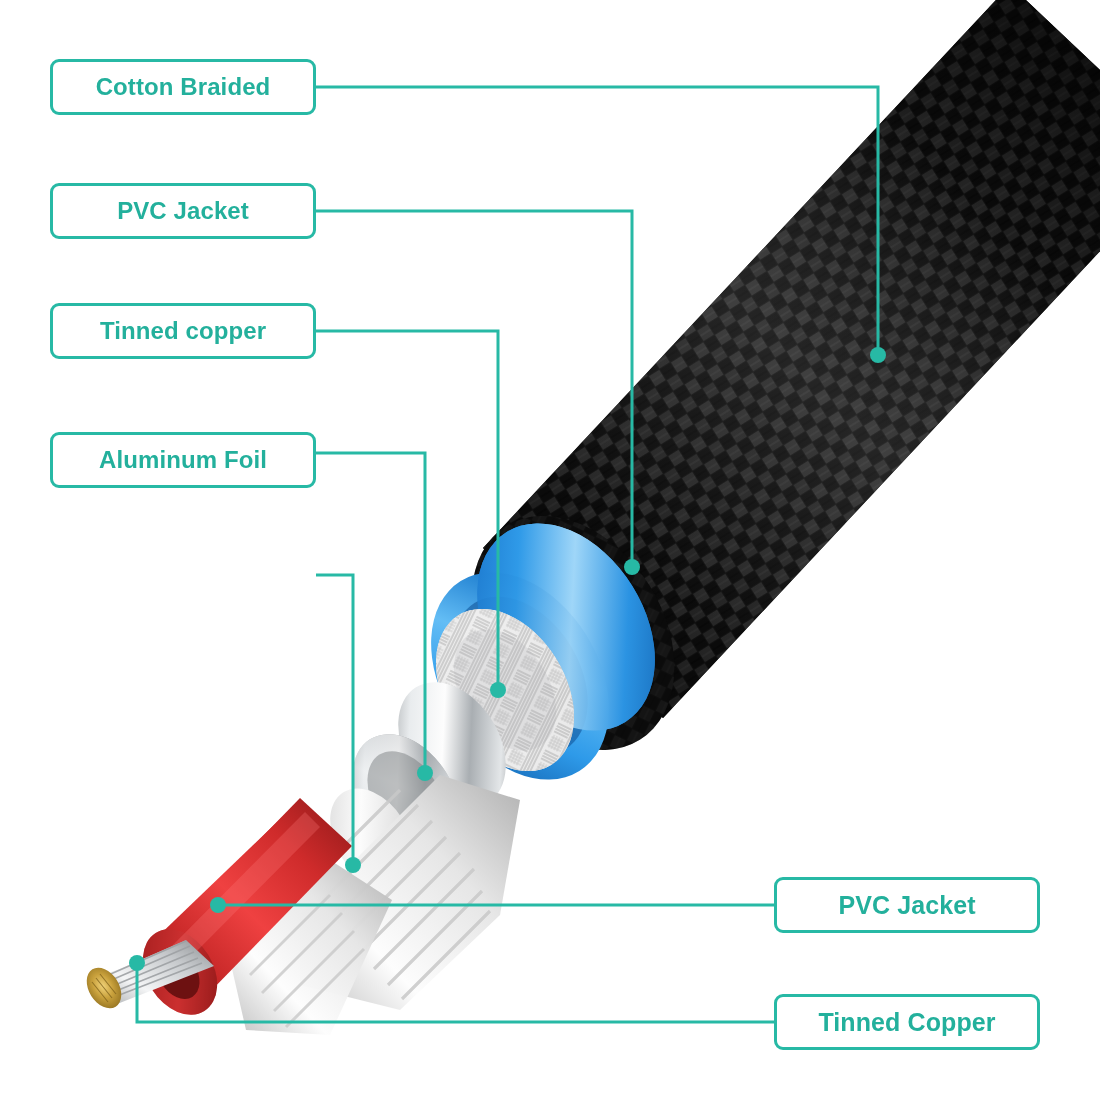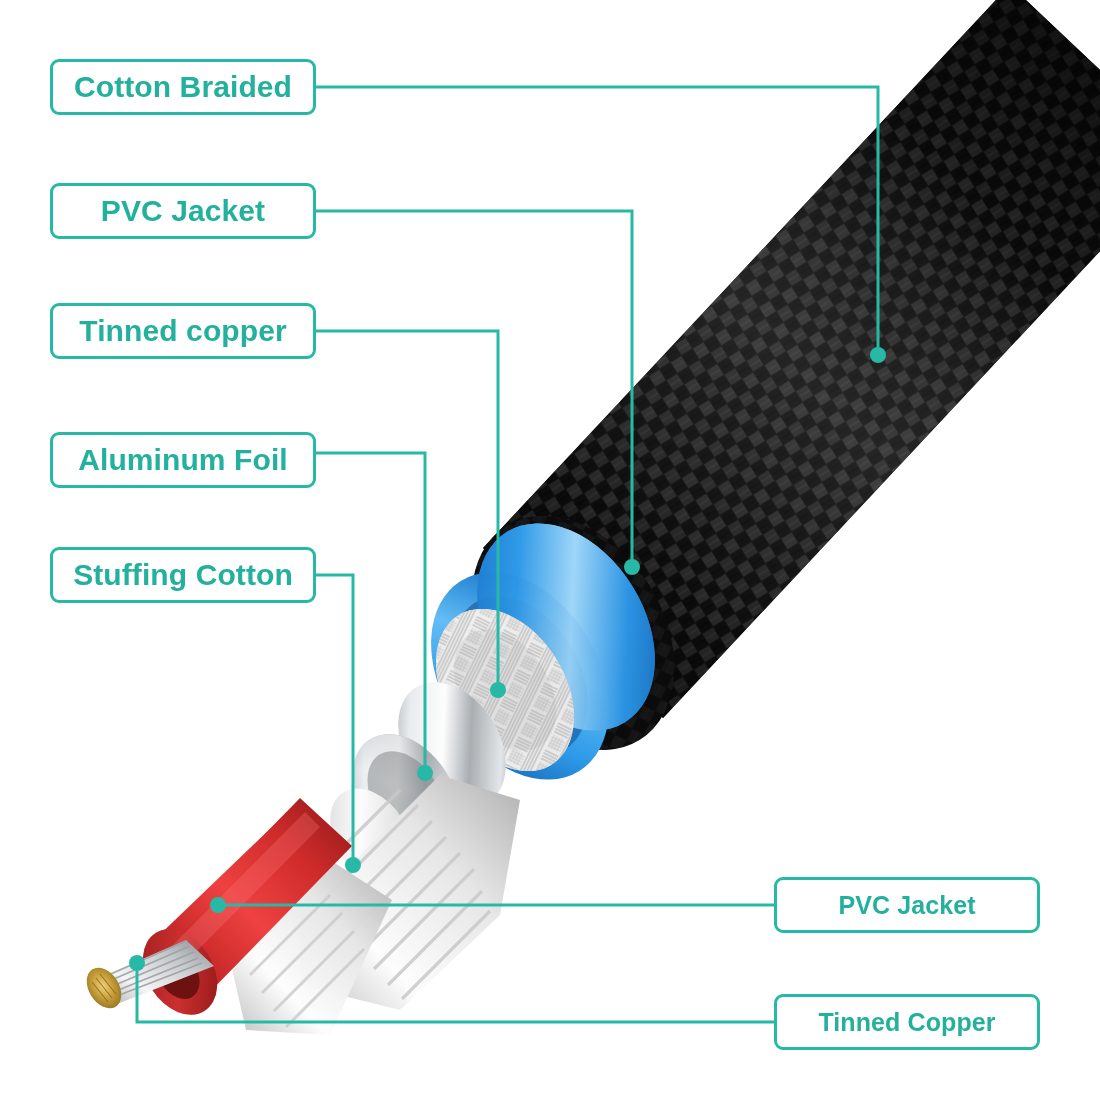--- a/index.html
+++ b/index.html
@@ -17,21 +17,21 @@
     border:3px solid #27b9a5;
     border-radius:9px;
     background:#ffffff;
     display:flex;align-items:center;justify-content:center;
     color:#23b09c;
     font-weight:bold;
     letter-spacing:.1px;
     z-index:6;
     white-space:nowrap;
   }
-  .cb-left{left:50px;width:266px;height:56px;font-size:30px;}
+  .cb-left{left:50px;width:266px;height:56px;font-size:24px;}
   .cb-right{width:266px;height:56px;font-size:25px;}
 </style>
 </head>
 <body>
 
 <div id="stage">
 
   <svg id="art" viewBox="0 0 1100 1100" xmlns="http://www.w3.org/2000/svg">
     <defs>
 
@@ -300,19 +300,18 @@
   </svg>
 
   <div class="callout-box cb-left" style="top:59px">Cotton Braided</div>
 
   <div class="callout-box cb-left" style="top:183px">PVC Jacket</div>
 
   <div class="callout-box cb-left" style="top:303px">Tinned copper</div>
 
   <div class="callout-box cb-left" style="top:432px">Aluminum Foil</div>
 
-  <div class="callout-box cb-left" style="top:547px">Stuffing Cotton</div>
 
   <div class="callout-box cb-right" style="left:774px;top:877px">PVC Jacket</div>
 
   <div class="callout-box cb-right" style="left:774px;top:994px">Tinned Copper</div>
 
 </div>
 
 </body></html>

